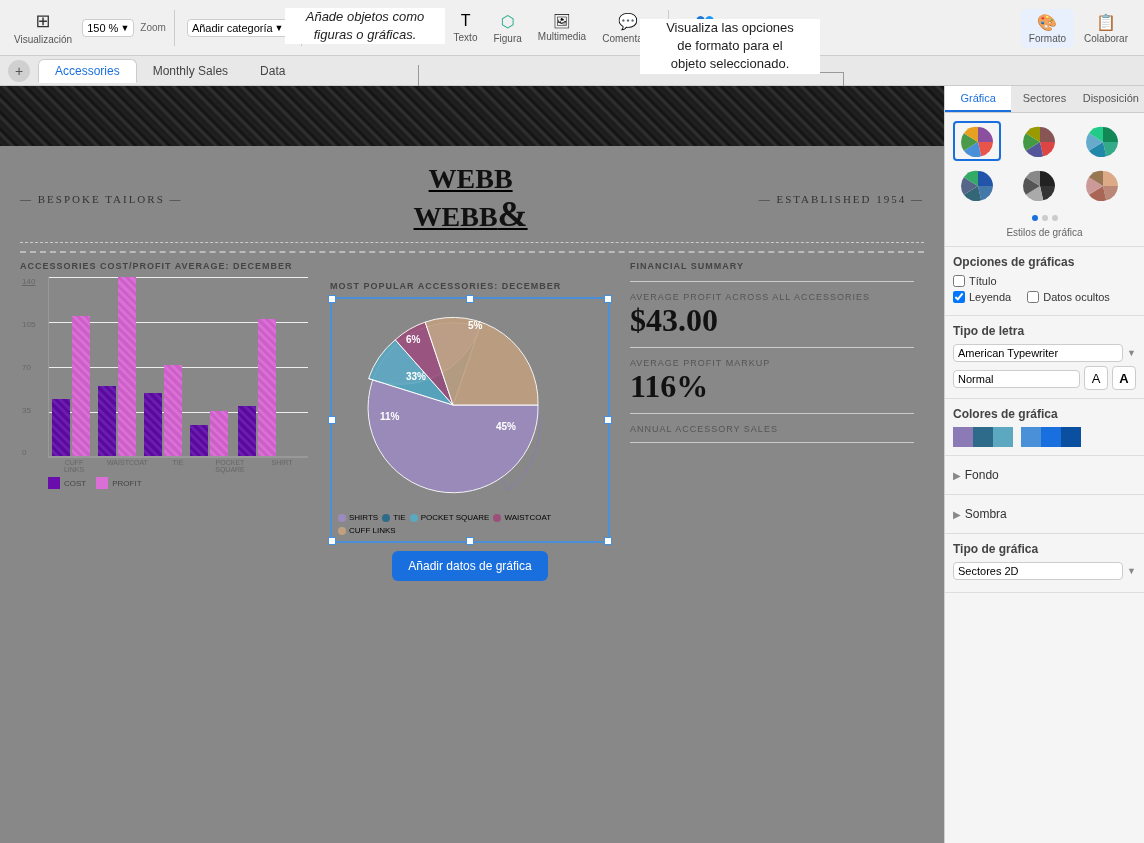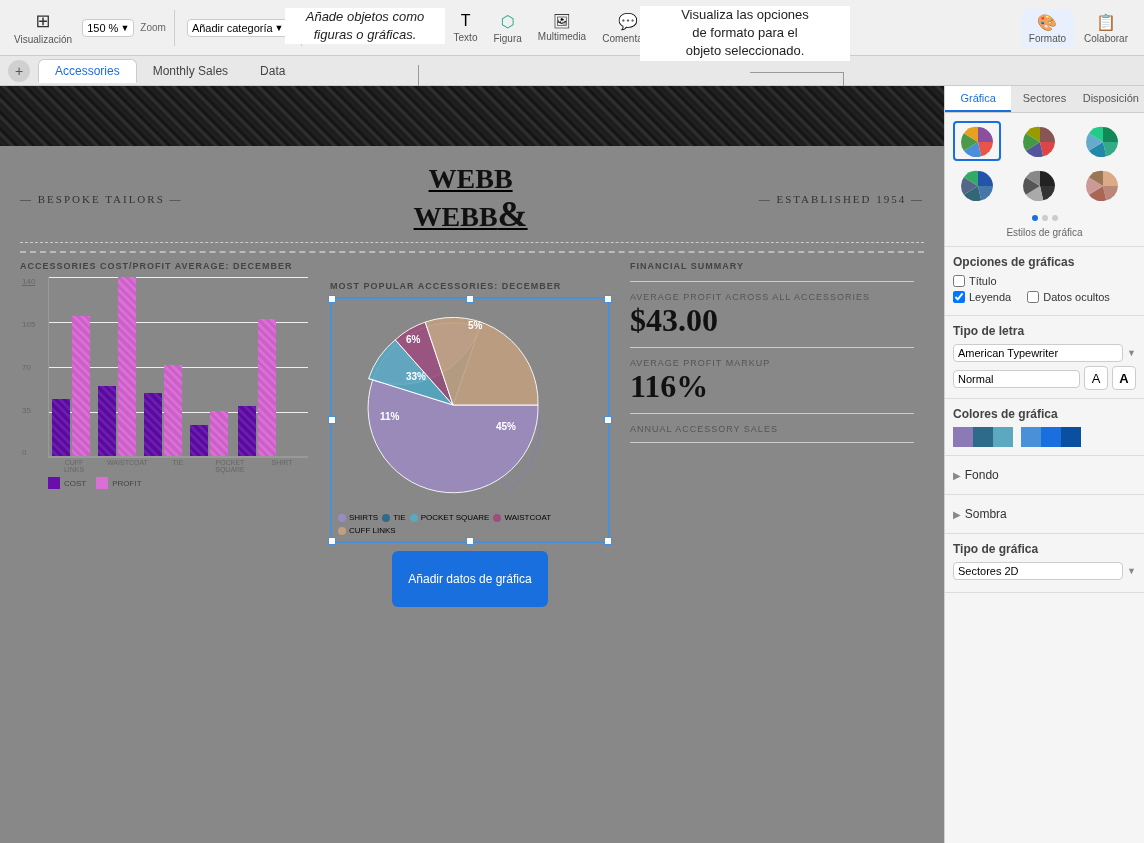--- a/index.html
+++ b/index.html
@@ -62,21 +62,21 @@
     .pie-legend-dot { width: 8px; height: 8px; border-radius: 50%; }
 
     
     .financial-summary { flex: 1; padding: 0 10px; }
     .fin-title { font-size: 9px; letter-spacing: 1px; color: #444; margin-bottom: 10px; font-weight: bold; }
     .fin-label { font-size: 9px; letter-spacing: 1px; color: #555; margin-top: 10px; }
     .fin-value { font-size: 32px; font-weight: bold; color: #111; font-family: serif; }
     .fin-divider { border-top: 1px solid #ccc; margin: 8px 0; }
 
     
-    .add-data-btn { background: #1a6fde; color: white; border: none; border-radius: 6px; padding: 21px 16px; font-size: 12px; cursor: pointer; display: block; margin: 8px auto; }
+    .add-data-btn { background: #1a6fde; color: white; border: none; border-radius: 6px; padding: 8px 16px; font-size: 12px; cursor: pointer; display: block; margin: 8px auto; }
 
     
     .right-panel { width: 200px; background: #f5f5f5; border-left: 1px solid #d0d0d0; display: flex; flex-direction: column; overflow-y: auto; }
     .panel-tabs { display: flex; border-bottom: 1px solid #ccc; background: #e8e8e8; }
     .panel-tab { flex: 1; text-align: center; padding: 6px 4px; font-size: 11px; cursor: pointer; color: #555; }
     .panel-tab.active { background: white; color: #1a6fde; border-bottom: 2px solid #1a6fde; font-weight: 500; }
 
     .panel-section { padding: 8px; border-bottom: 1px solid #ddd; }
 
     
@@ -117,21 +117,21 @@
 <div class="tooltip-area">
 
   <div class="tooltip-box" style="top:8px; left:285px; width:160px; font-size:13px;font-style:italic;">
     <span style="white-space:pre-line;">Añade objetos como
 figuras o gráficas.</span>
   </div>
 
   <div style="position:absolute; top:65px; left:418px; width:1px; height:25px; background:#999;"></div>
   <div style="position:absolute; top:90px; left:380px; width:80px; height:1px; background:#999;"></div>
 
-  <div class="tooltip-box" style="top:6px; left:640px; width:210px; font-size:13px;">
+  <div class="tooltip-box" style="top:19px; left:640px; width:180px; font-size:13px;">
     <span style="white-space:pre-line;">Visualiza las opciones
 de formato para el
 objeto seleccionado.</span>
   </div>
   <div style="position:absolute; top:72px; left:843px; width:1px; height:20px; background:#999;"></div>
   <div style="position:absolute; top:72px; left:750px; width:93px; height:1px; background:#999;"></div>
 </div>
 
 <div class="toolbar">
 

